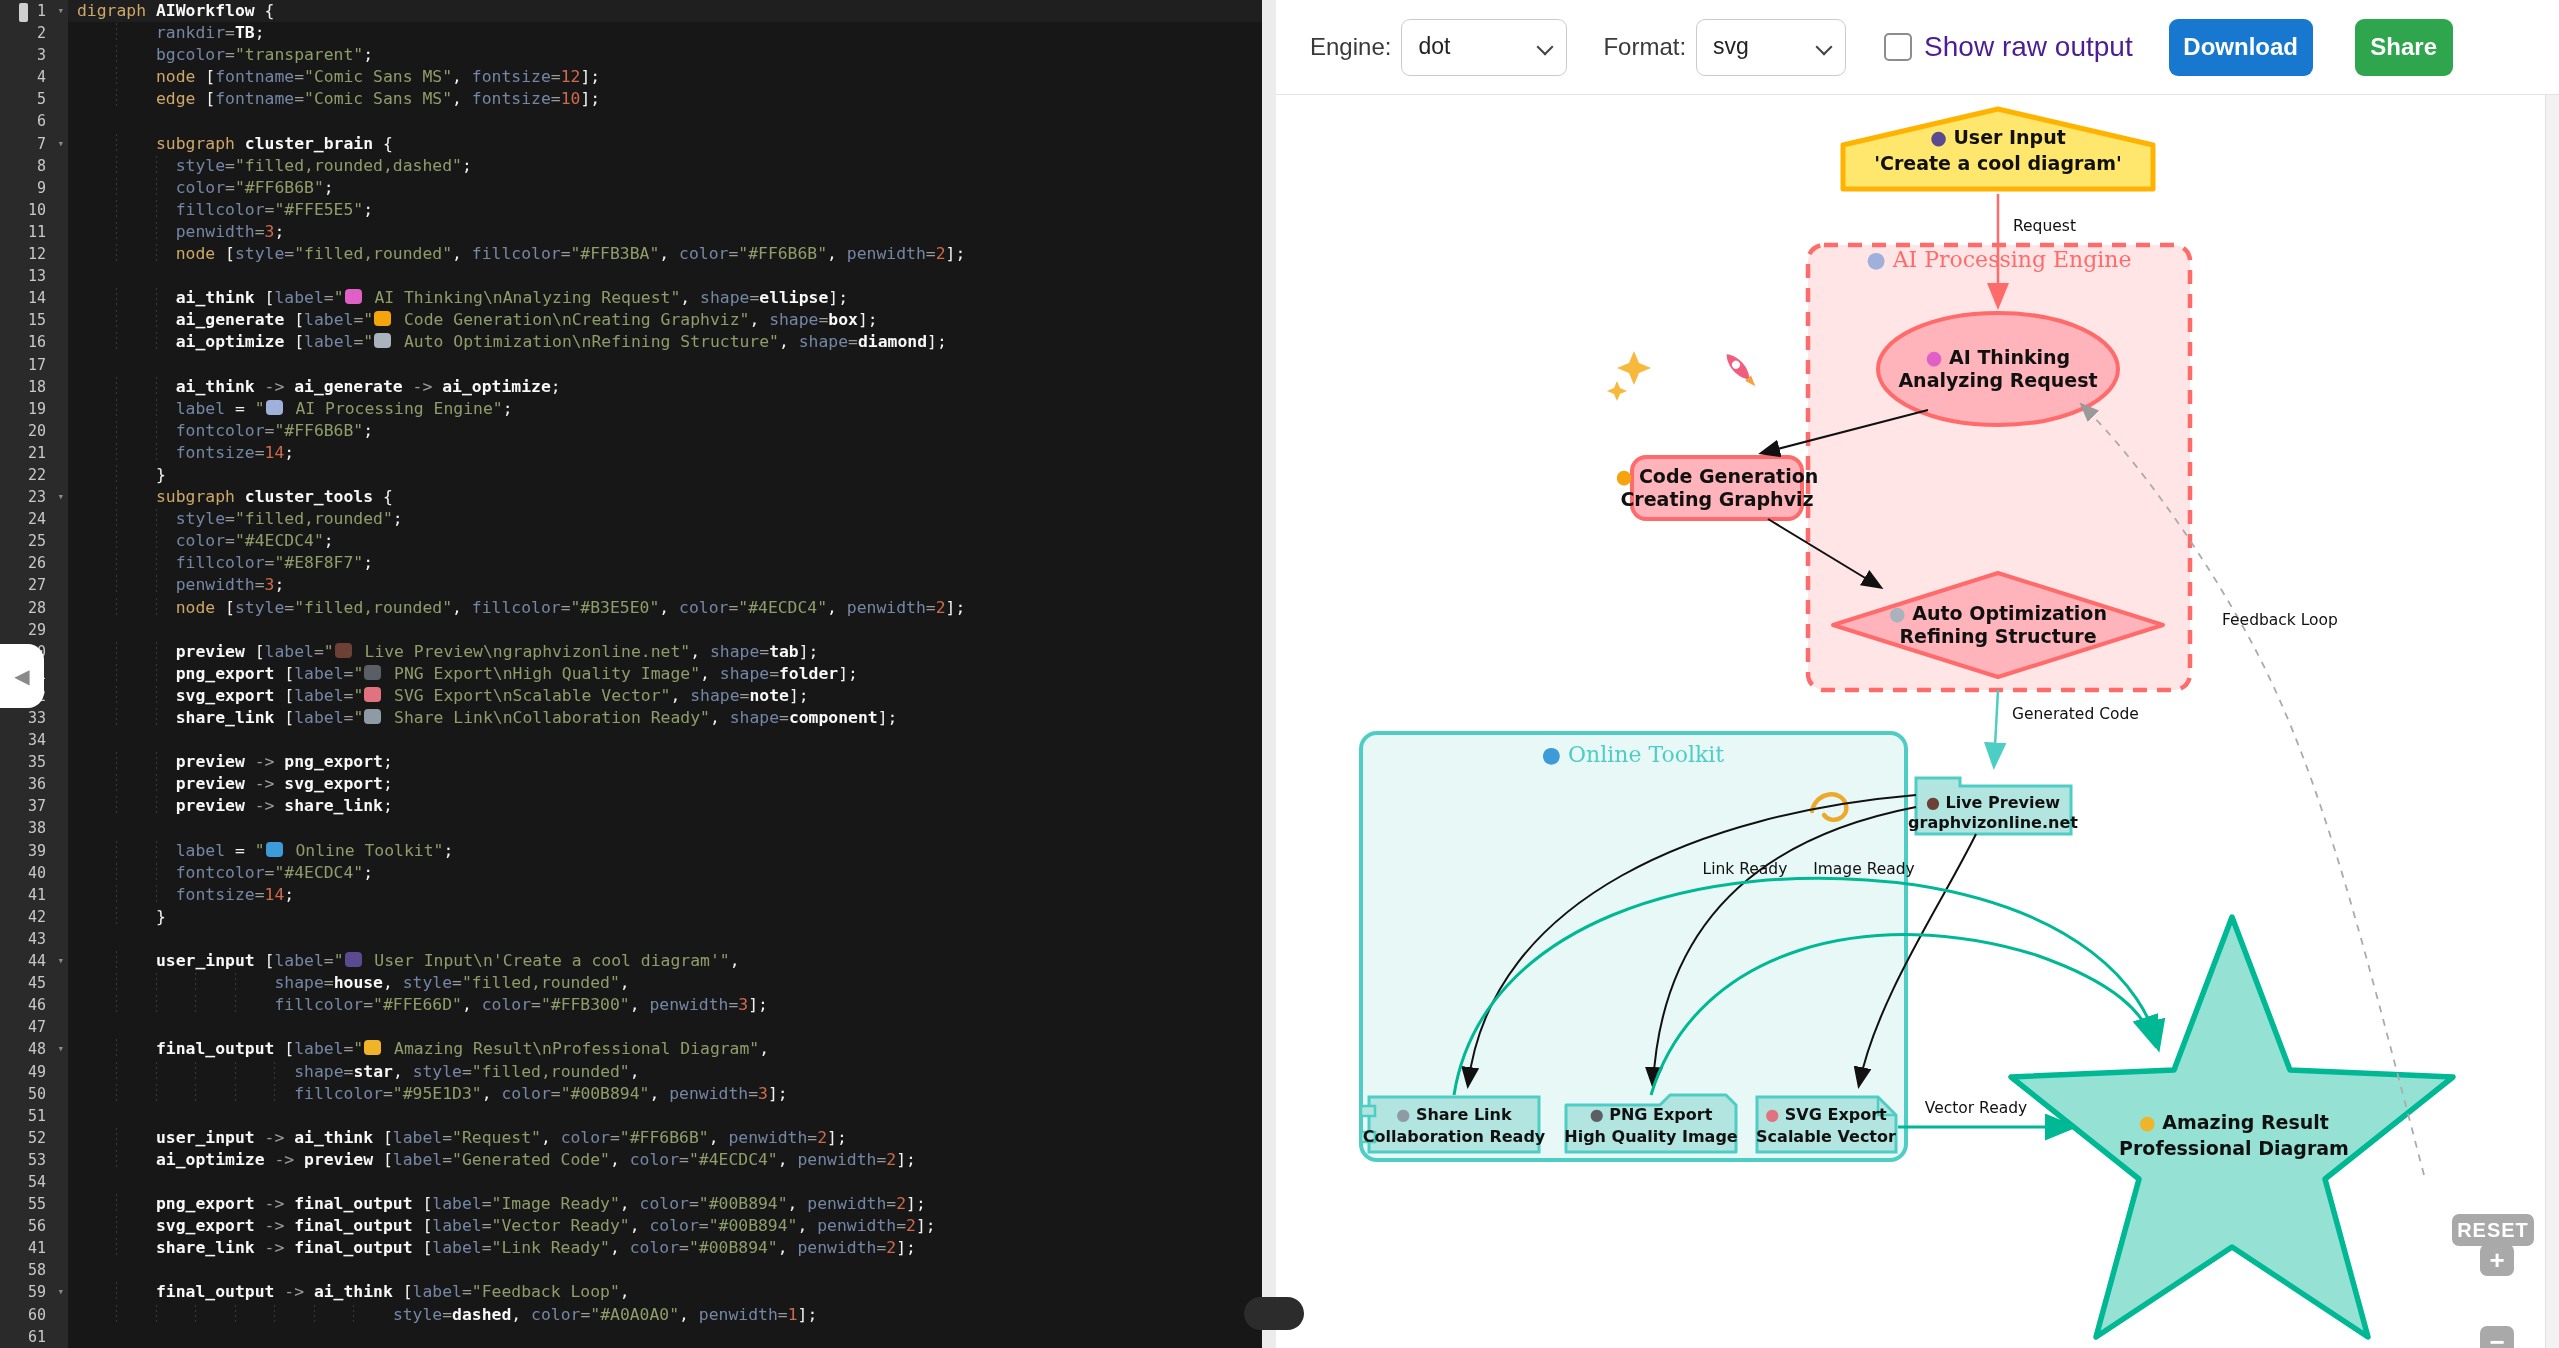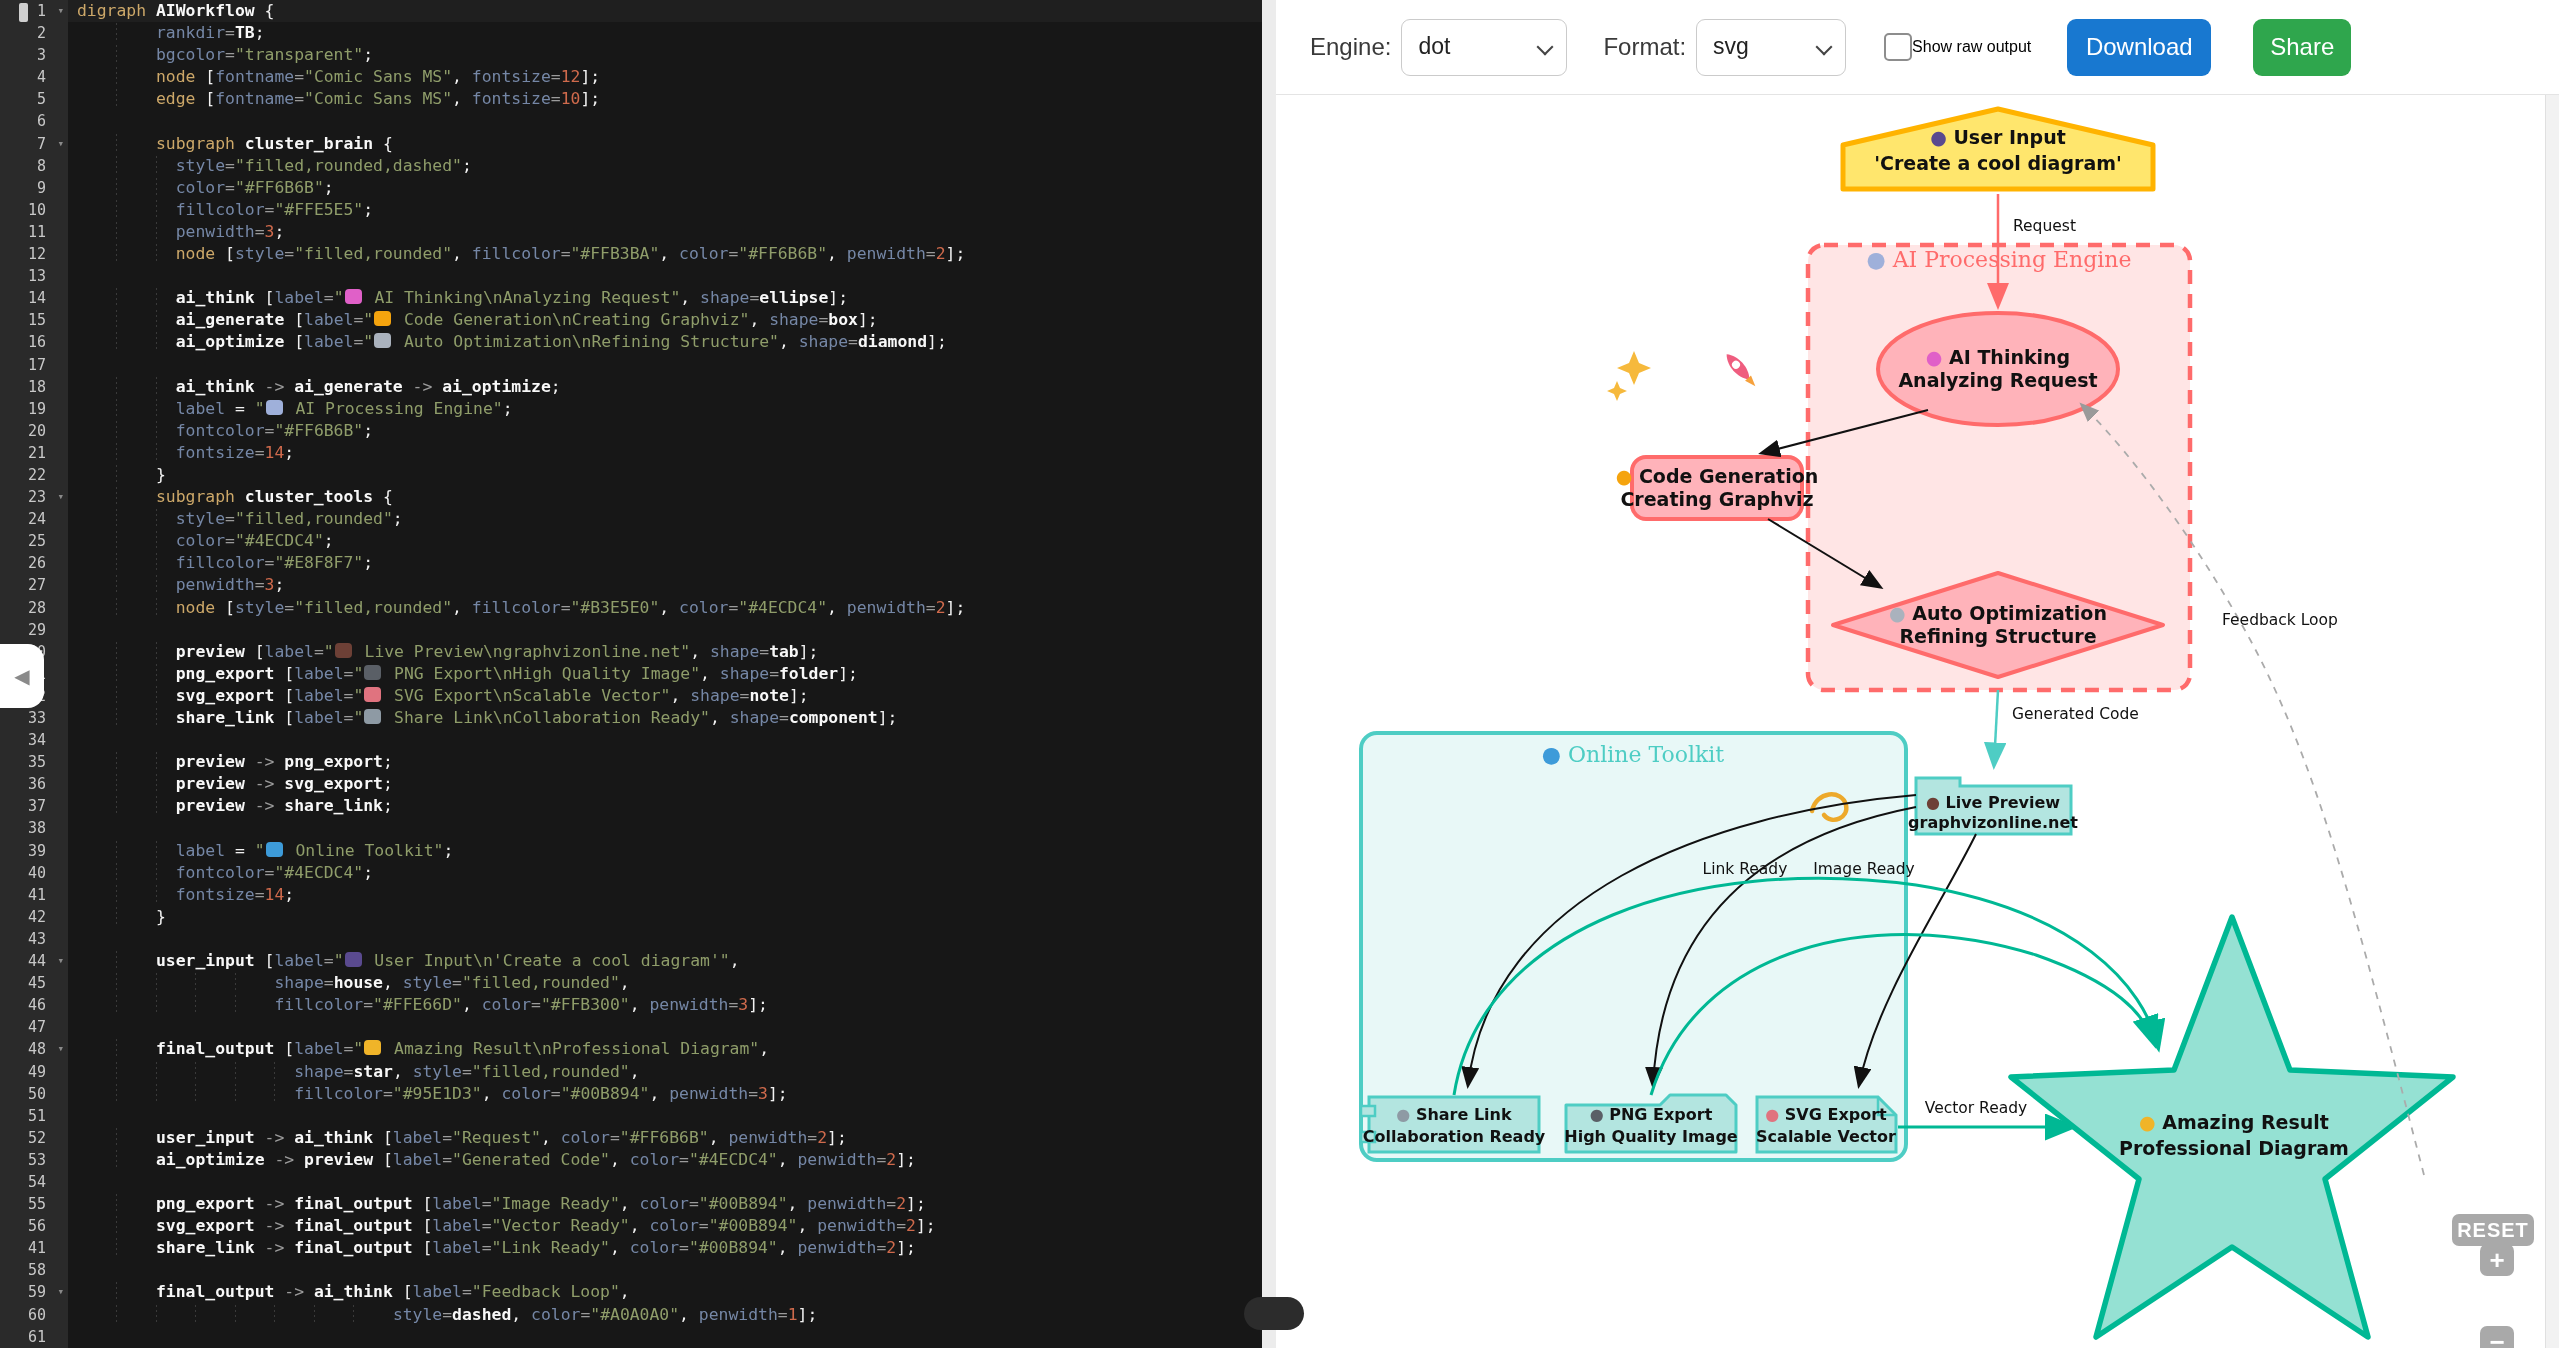--- a/index.html
+++ b/index.html
@@ -49,23 +49,23 @@
     border-radius:9px; background:#fff; font-size:23px; color:#222; padding:0 40px 2px 16px;
     font-family:"Liberation Sans", sans-serif; }
   .selwrap::after { content:""; position:absolute; right:16px; top:22px; width:10px; height:10px;
     border-right:2.5px solid #444; border-bottom:2.5px solid #444; transform:rotate(45deg);
     pointer-events:none; }
   #engine-select { width:166px; }
   #format-select { width:150px; }
   #format-group { margin-left:36px; }
   #raw-check { margin-left:38px; width:28px; height:28px; appearance:none; -webkit-appearance:none;
     border:2px solid #8d8d8d; border-radius:5px; background:#fff; }
-  #raw-label { font-size:16px; color:#000000; }
+  #raw-label { font-size:28px; color:#4c1d95; margin-left:12px; }
   .btn { height:57px; border:none; border-radius:9px; color:#fff; font-size:24px;
-    font-weight:400; font-family:"Liberation Sans", sans-serif; cursor:pointer; }
+    font-weight:700; font-family:"Liberation Sans", sans-serif; cursor:pointer; }
   #download-btn { width:144px; margin-left:36px; }
   #share-btn { width:98px; margin-left:42px; }
 
   #diagram-wrap { position:absolute; left:0; top:95px; width:1283px; height:1253px; }
   .dlabel { font-family:"DejaVu Sans", sans-serif; }
   .nl { font-size:19px; font-weight:bold; fill:#111; text-anchor:middle; }
   .nls { font-size:16px; font-weight:bold; fill:#111; text-anchor:middle; }
   .el { font-size:15.5px; fill:#111; }
   .ct { font-family:"DejaVu Serif", serif; font-size:22px; text-anchor:middle; }
 

